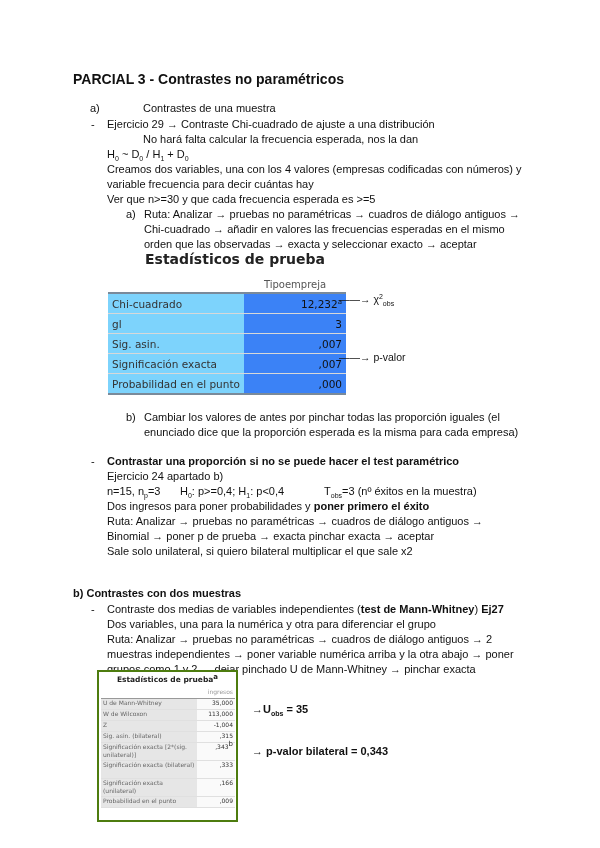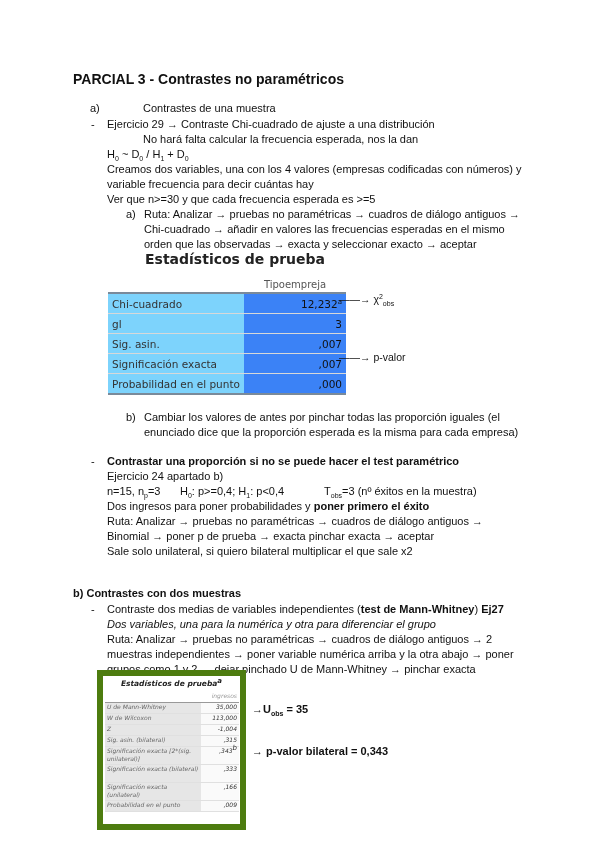--- a/index.html
+++ b/index.html
@@ -17,21 +17,21 @@
   .spss1 table { border-collapse: collapse; }
   .spss1 td { height: 19px; padding: 0 4px; border-bottom: 1px solid #d8d8d8; }
   .spss1 td.k { background: #7dd3fc; width: 128px; color: #333; }
   .spss1 td.v { background: #3b82f6; width: 94px; text-align: right; color: #111; }
   .spss1 tr.hdr td { border-bottom: 2px solid #7a8a9a; background: #fff; color: #555; height: 16px; font-size: 10px; }
   .spss1 tr.last td { border-bottom: 2px solid #7a8a9a; }
 
   .note { position: absolute; font-size: 10.5px; white-space: nowrap; }
 
   
-  .spss2 { left: 97px; top: 670px; width: 137px; height: 148px; border: 6px solid #4d7c0f; font-family: "DejaVu Sans", sans-serif; font-size: 6px; color: #666; background: #fff; font-style: italic; }
+  .spss2 { left: 97px; top: 670px; width: 137px; height: 148px; border: 2px solid #4d7c0f; font-family: "DejaVu Sans", sans-serif; font-size: 6px; color: #666; background: #fff; }
   .spss2 .t2 { text-align: center; font-weight: bold; font-size: 7.5px; color: #222; padding-top: 3px; height: 13px; }
   .spss2 table { border-collapse: collapse; width: 134px; margin-left: 2px; }
   .spss2 td { border-bottom: 1px solid #e0e0e0; padding: 0 2px; height: 10px; vertical-align: top; line-height: 8px; }
   .spss2 td.k { background: #e6e6e6; width: 92px; }
   .spss2 td.v { background: #fafafa; text-align: right; color: #333; }
   .spss2 td.tall { height: 17px; }
   .spss2 tr.hdr td { background: #fff; color: #999; border-bottom: 1px solid #999; }
 </style>
 </head>
 <body>
@@ -113,21 +113,21 @@
 </div>
 <div class="line" style="left:107px; top:514px;">Ruta: Analizar → pruebas no paramétricas → cuadros de diálogo antiguos →</div>
 <div class="line" style="left:107px; top:529px;">Binomial → poner p de prueba → exacta pinchar exacta → aceptar</div>
 <div class="line" style="left:107px; top:544px;">Sale solo unilateral, si quiero bilateral multiplicar el que sale x2</div>
 
 <div class="line b" style="left:73px; top:586px;">b) Contrastes con dos muestras</div>
 <div class="line" style="left:91px; top:602px;">-</div>
 <div class="line" style="left:107px; top:602px;">
   <span>Contraste dos medias de variables independientes (</span><span class="b">test de Mann-Whitney</span><span>) </span><span class="b">Ej27</span>
 </div>
-<div class="line" style="left:107px; top:617px;font-style:italic;">Dos variables, una para la numérica y otra para diferenciar el grupo</div>
+<div class="line" style="left:107px; top:617px;">Dos variables, una para la numérica y otra para diferenciar el grupo</div>
 <div class="line" style="left:107px; top:632px;">Ruta: Analizar → pruebas no paramétricas → cuadros de diálogo antiguos → 2</div>
 <div class="line" style="left:107px; top:647px;">muestras independientes → poner variable numérica arriba y la otra abajo → poner</div>
 <div class="line" style="left:107px; top:662px;">grupos como 1 y 2 → dejar pinchado U de Mann-Whitney → pinchar exacta</div>
 
 <div class="abs spss2">
   <div class="t2"><span>Estadísticos de prueba</span><sup>a</sup></div>
   <table>
     <tbody>
         <tr class="hdr">
           <td style="background:#fff; width:92px;"></td>

